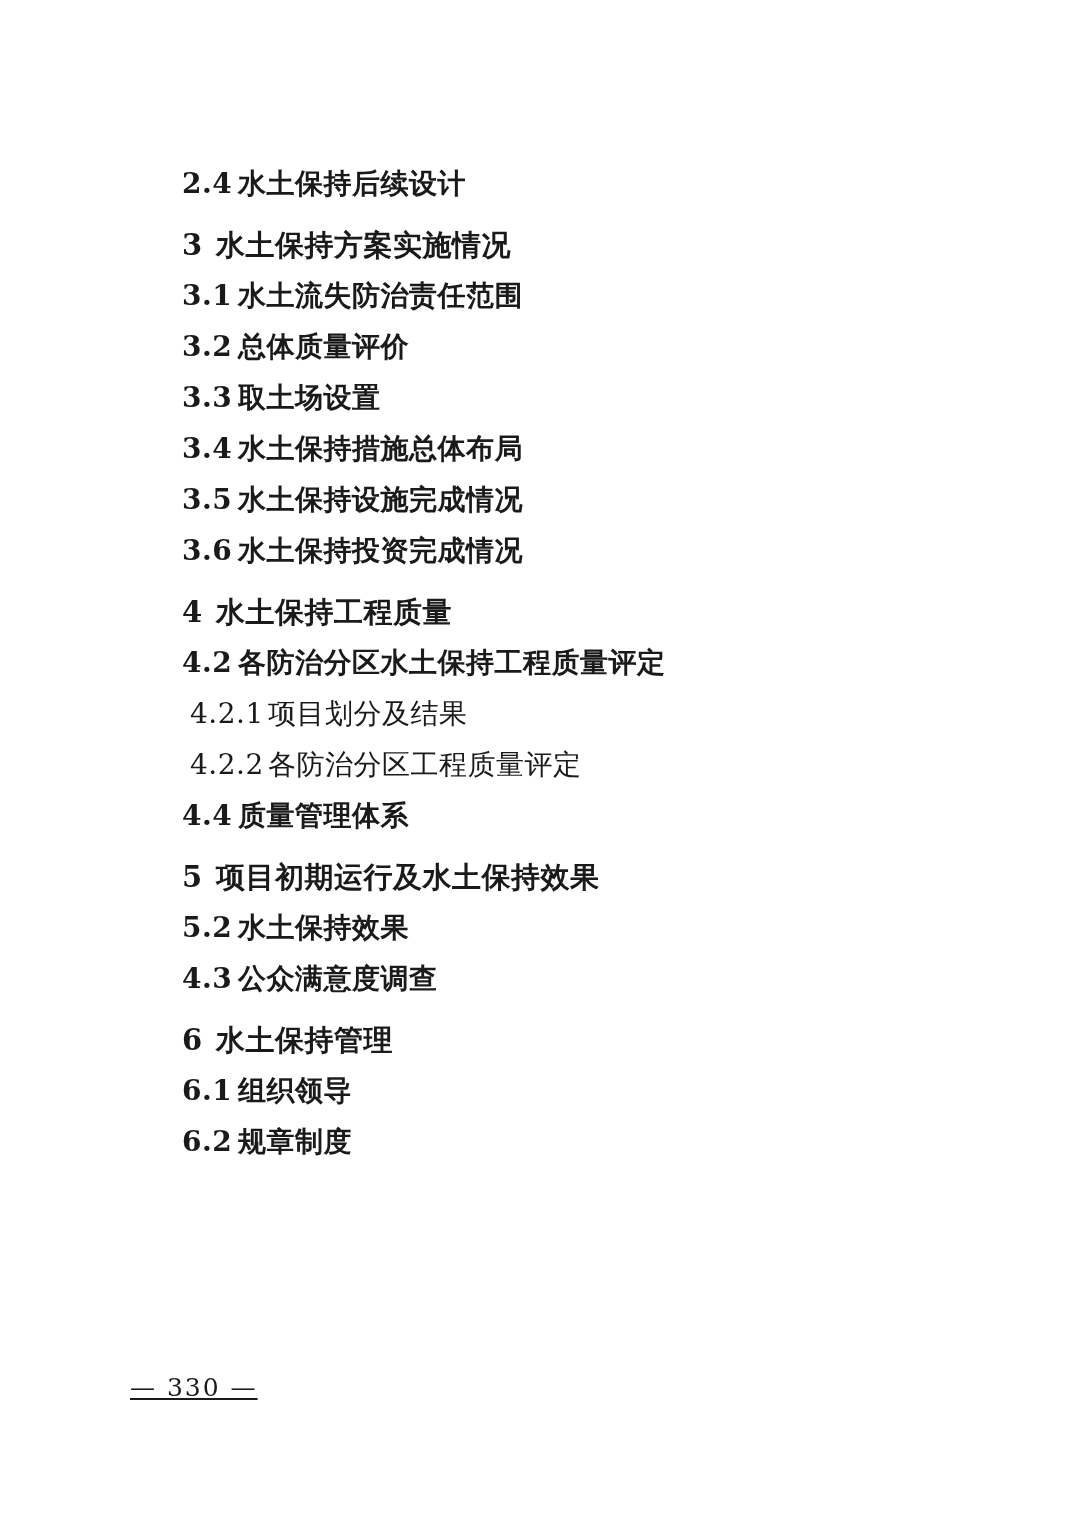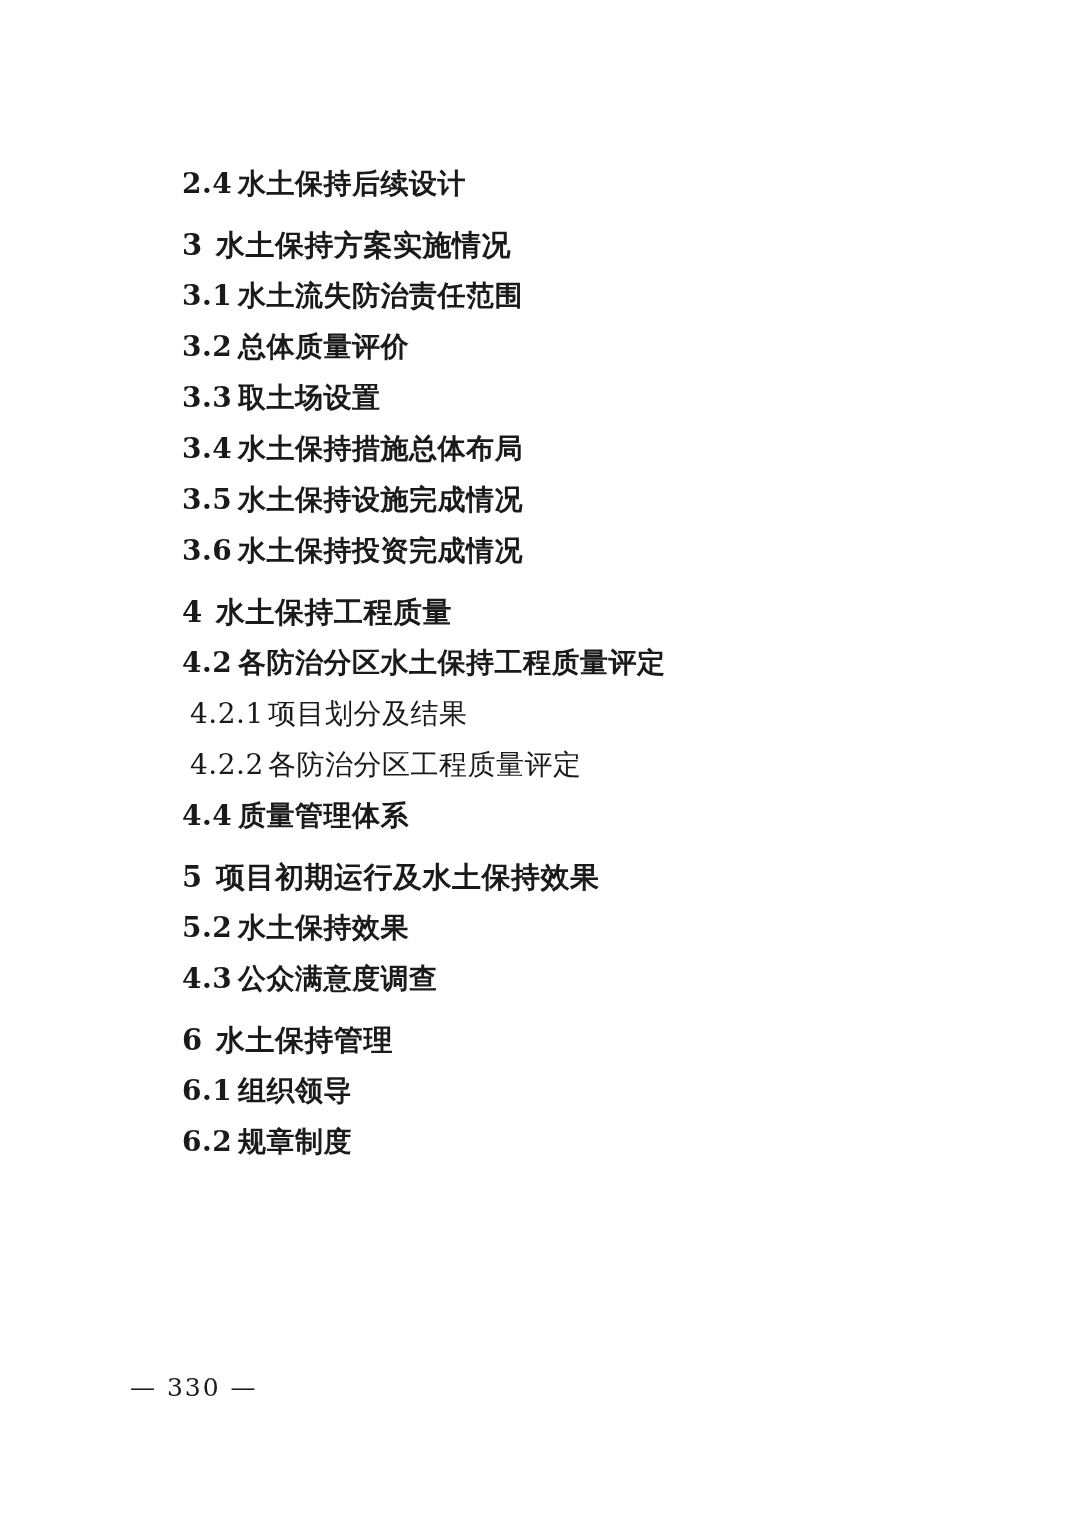--- a/index.html
+++ b/index.html
@@ -72,20 +72,21 @@
     display: inline-block;
   }
   .footer {
     position: absolute;
     left: 130px;
     bottom: 118px;
     font-size: 25px;
     letter-spacing: 2px;
     color: #1a1a1a;
     font-family: "DejaVu Serif", "Liberation Serif", serif;
+    text-decoration: underline;
   }
 </style>
 </head>
 <body>
 
 <div class="page">
   <ul class="toc" id="toc-list">
       <li class="toc-entry lvl2"><span class="num">2.4</span><span class="txt">水土保持后续设计</span></li>
       <li class="toc-entry lvl1"><span class="num">3</span><span class="txt">水土保持方案实施情况</span></li>
       <li class="toc-entry lvl2"><span class="num">3.1</span><span class="txt">水土流失防治责任范围</span></li>

